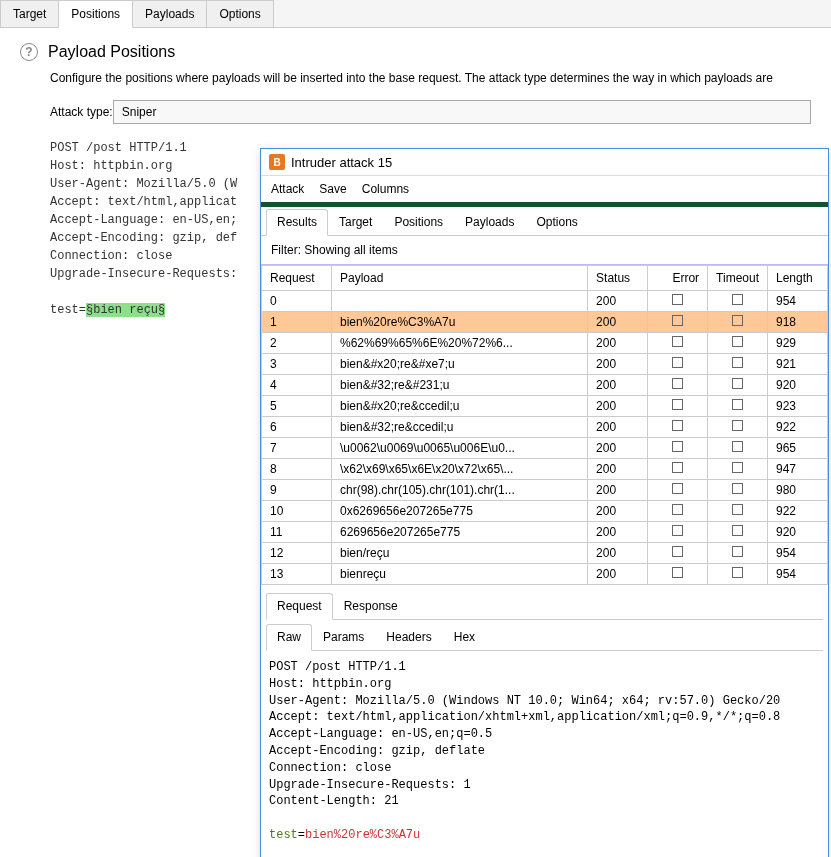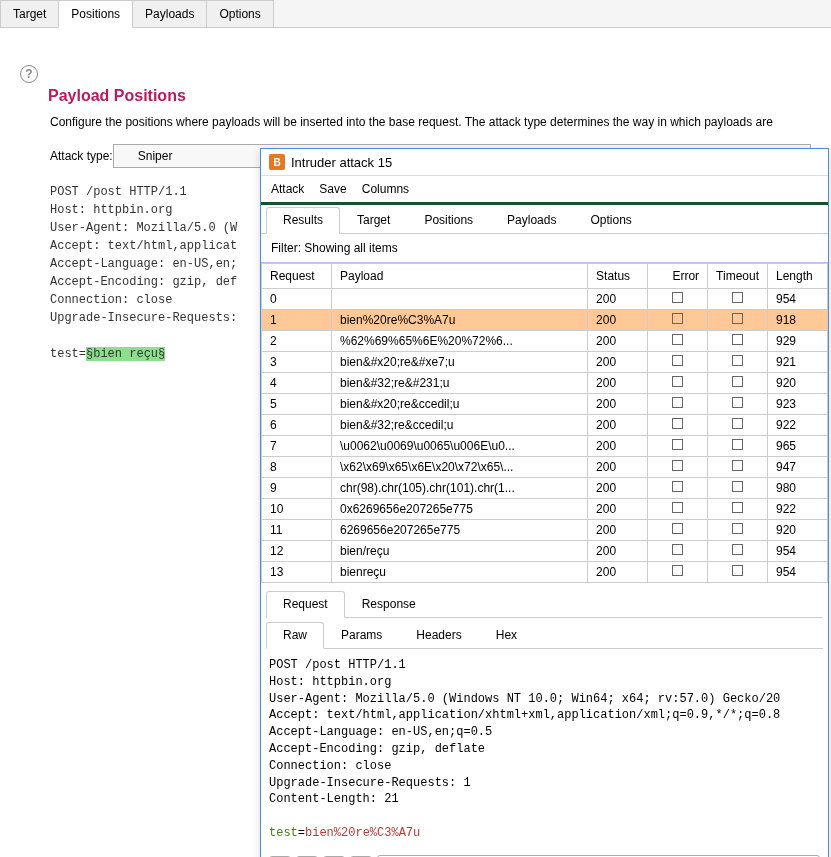--- a/index.html
+++ b/index.html
@@ -3,32 +3,32 @@
 <meta charset="utf-8">
 <style>
 * { box-sizing: border-box; margin: 0; padding: 0; }
 body { font-family: Arial, sans-serif; font-size: 12px; background: #fff; width: 831px; height: 857px; overflow: hidden; position: relative; }
 .tabs { display: flex; border-bottom: 1px solid #ccc; background: #f5f5f5; }
 .tab { padding: 6px 12px; border: 1px solid #ccc; border-bottom: none; background: #f0f0f0; margin-right: -1px; cursor: pointer; position: relative; }
 .tab.active { background: #fff; border-bottom: 1px solid #fff; margin-bottom: -1px; z-index: 1; }
 .content { padding: 15px 20px; }
 .hdr { display: flex; align-items: center; gap: 10px; margin-bottom: 10px; }
 .help-icon { width: 18px; height: 18px; border: 1.5px solid #888; border-radius: 50%; display: inline-flex; align-items: center; justify-content: center; color: #888; font-size: 12px; font-weight: bold; }
-.title { color: #be185d; font-size: 16px; font-weight: bold; margin-top: 44px; }
+.title { color: #000000; font-size: 16px; font-weight: normal; }
 .desc { margin-bottom: 15px; margin-left: 30px; }
 .attack-row { display: flex; align-items: center; margin-left: 30px; margin-bottom: 15px; }
-.attack-select { flex: 1; border: 1px solid #aaa; padding: 4px 24px; background: #f8f8f8; }
+.attack-select { flex: 1; border: 1px solid #aaa; padding: 4px 8px; background: #f8f8f8; }
 .request-text { font-family: 'Courier New', monospace; font-size: 12px; margin-left: 30px; line-height: 1.5; white-space: pre; color: #333; }
 .hlt { background: #8ce08c; }
 .dialog { position: absolute; left: 260px; top: 148px; width: 569px; border: 1px solid #4a90d9; background: #fff; box-shadow: 0 2px 8px rgba(0,0,0,0.15); }
 .dialog-title { display: flex; align-items: center; gap: 6px; padding: 5px 8px; border-bottom: 1px solid #ddd; font-size: 13px; }
 .app-icon { width: 16px; height: 16px; background: #e87722; border-radius: 2px; display: inline-flex; align-items: center; justify-content: center; color: #fff; font-size: 10px; font-weight: bold; }
-.menu { display: flex; gap: 15px; padding: 6px 10px; border-bottom: 3px solid #14532d; }
+.menu { display: flex; gap: 15px; padding: 6px 10px; border-bottom: 5px solid #14532d; }
 .subtabs { display: flex; border-bottom: 1px solid #ccc; padding: 0 5px; margin-top: 2px; }
-.subtab { padding: 5px 16px; border: 1px solid transparent; cursor: pointer; }
+.subtab { padding: 5px 10px; border: 1px solid transparent; cursor: pointer; }
 .subtab.active { border: 1px solid #ccc; border-bottom: 1px solid #fff; background: #fff; margin-bottom: -1px; border-radius: 3px 3px 0 0; }
 .filter { padding: 7px 10px; border-bottom: 1px solid #c4b5fd; }
 .table { width: 100%; border-collapse: collapse; font-size: 12px; }
 .table th { text-align: left; padding: 5px 8px; border: 1px solid #ccc; background: #fff; font-weight: normal; }
 .table td { padding: 3px 8px; border: 1px solid #ccc; height: 18px; }
 .table tr.sel td { background: #ffc896; }
 .chk { width: 11px; height: 11px; border: 1px solid #666; display: inline-block; }
 .center { text-align: center; }
 .subtabs2 { display: flex; border-bottom: 1px solid #ccc; margin: 8px 5px 0; }
 .raw-area { font-family: 'Courier New', monospace; font-size: 12px; padding: 8px; line-height: 1.4; white-space: pre-wrap; word-break: break-all; }

